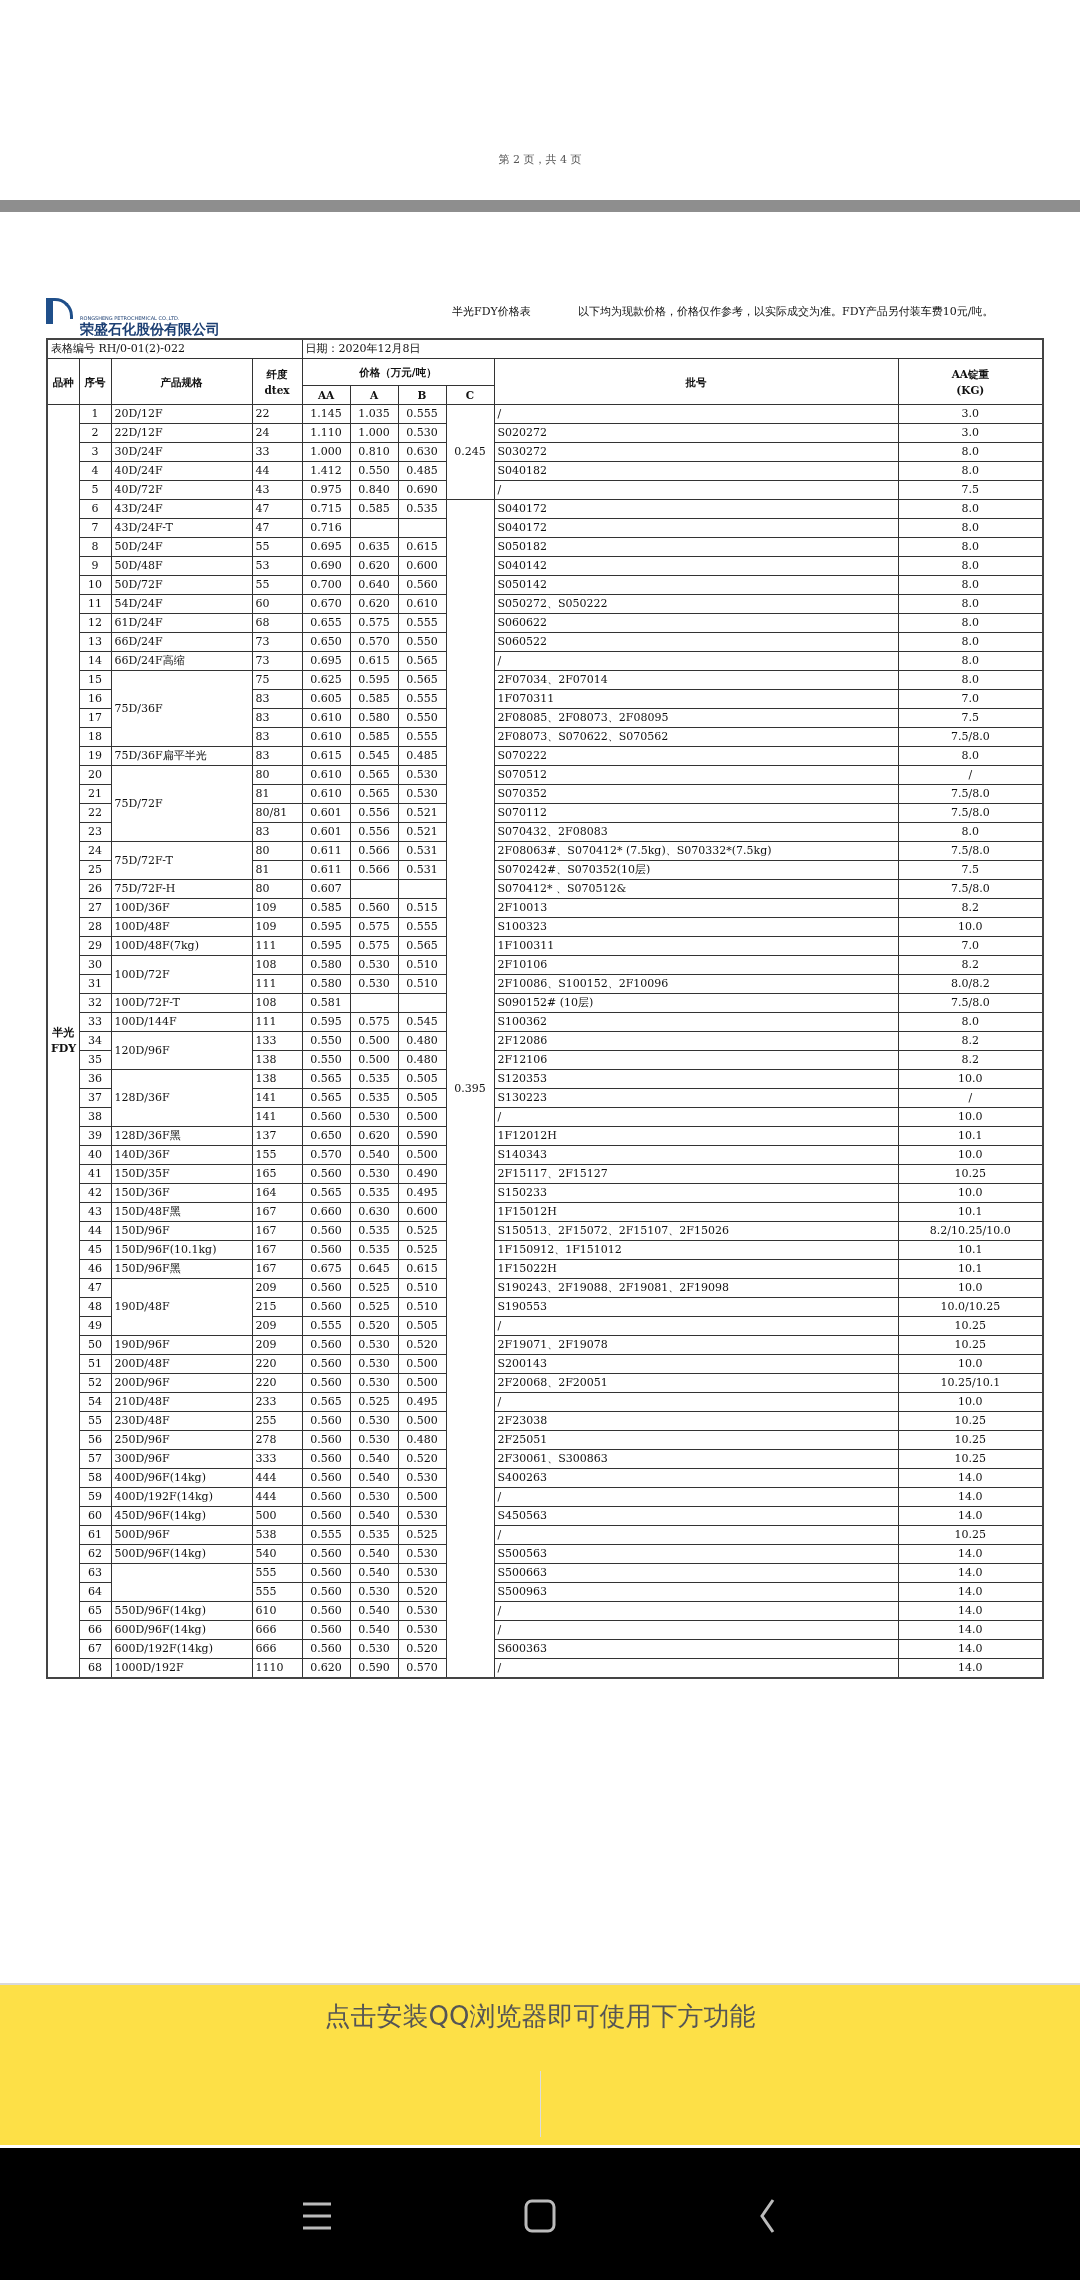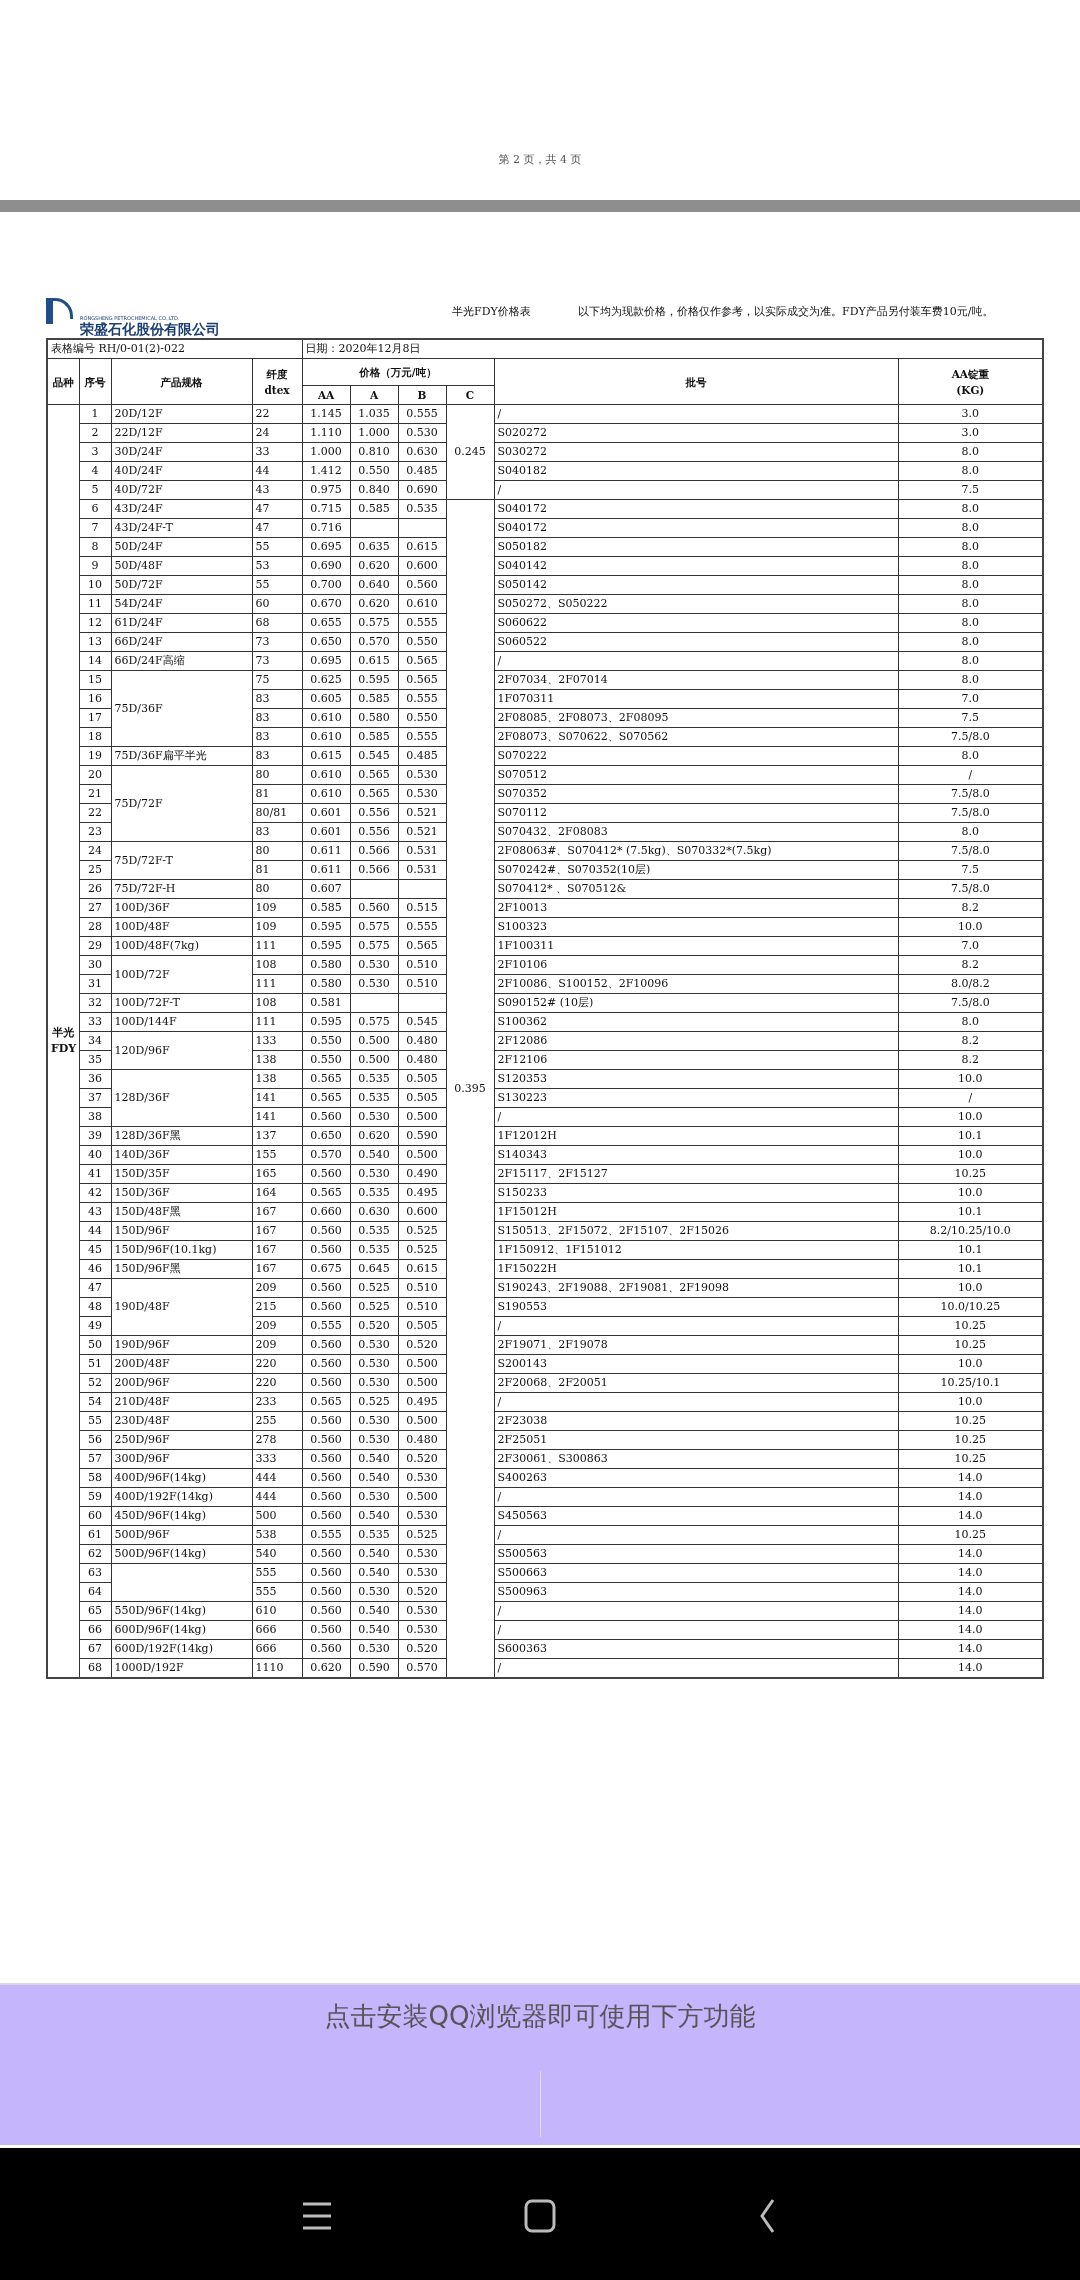--- a/index.html
+++ b/index.html
@@ -24,21 +24,21 @@
          font-size:11px; table-layout:fixed; border:2px solid #444; }
   table.price td, table.price th { border:1px solid #333; padding:0 3px; height:18px; line-height:16px;
          white-space:nowrap; overflow:hidden; font-weight:normal; }
   table.price th { font-weight:bold; font-size:10.5px; text-align:center; }
   .c { text-align:center; }
   .l { text-align:left; }
   .meta-row td { height:18px; font-weight:bold; }
   .tall td { height:26px; }
   .tall2 td { height:30px;margin-top:15px; }
 
-  .qq-bar { position:absolute; top:1983px; left:0; width:1080px; height:160px; background:#c4b5fd;
+  .qq-bar { position:absolute; top:1983px; left:0; width:1080px; height:160px; background:#fde047;
          border-top:2px solid #d9d9d9; font-family:"DejaVu Sans", sans-serif; }
   .qq-prompt { position:absolute; top:14px; left:0; width:1080px; text-align:center; font-size:26px; color:#555; }
   .qq-btn { position:absolute; top:80px; height:60px; display:flex; align-items:center; justify-content:center;
          font-size:36px; color:#111; cursor:pointer; }
   .qq-btn .ico { display:inline-block; margin-right:18px; }
   .qq-divider { position:absolute; left:540px; top:86px; width:1px; height:66px; background:#ddd; }
   .nav-bar { position:absolute; top:2148px; left:0; width:1080px; height:132px; background:#000; }
   .nav-btn { position:absolute; top:48px; width:60px; height:40px; display:flex; align-items:center; justify-content:center; cursor:pointer; }
 </style>
 </head>

